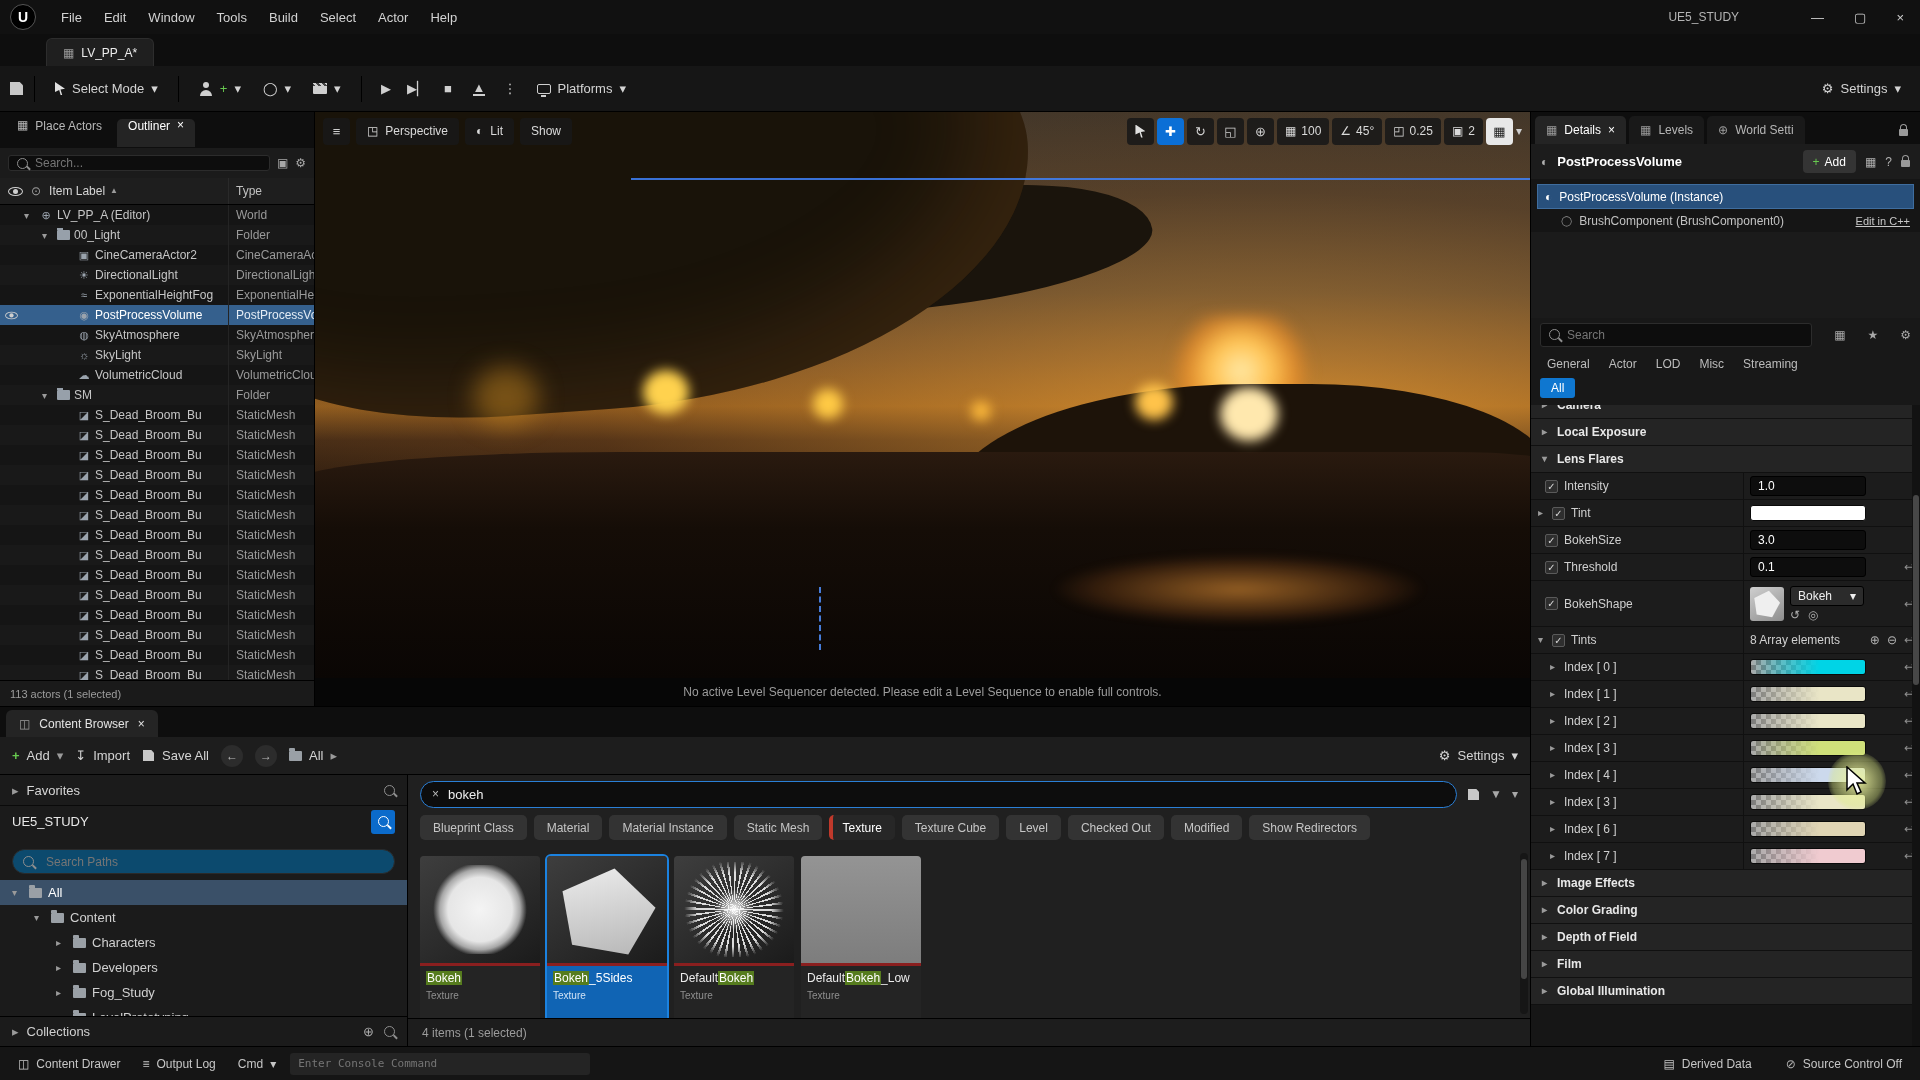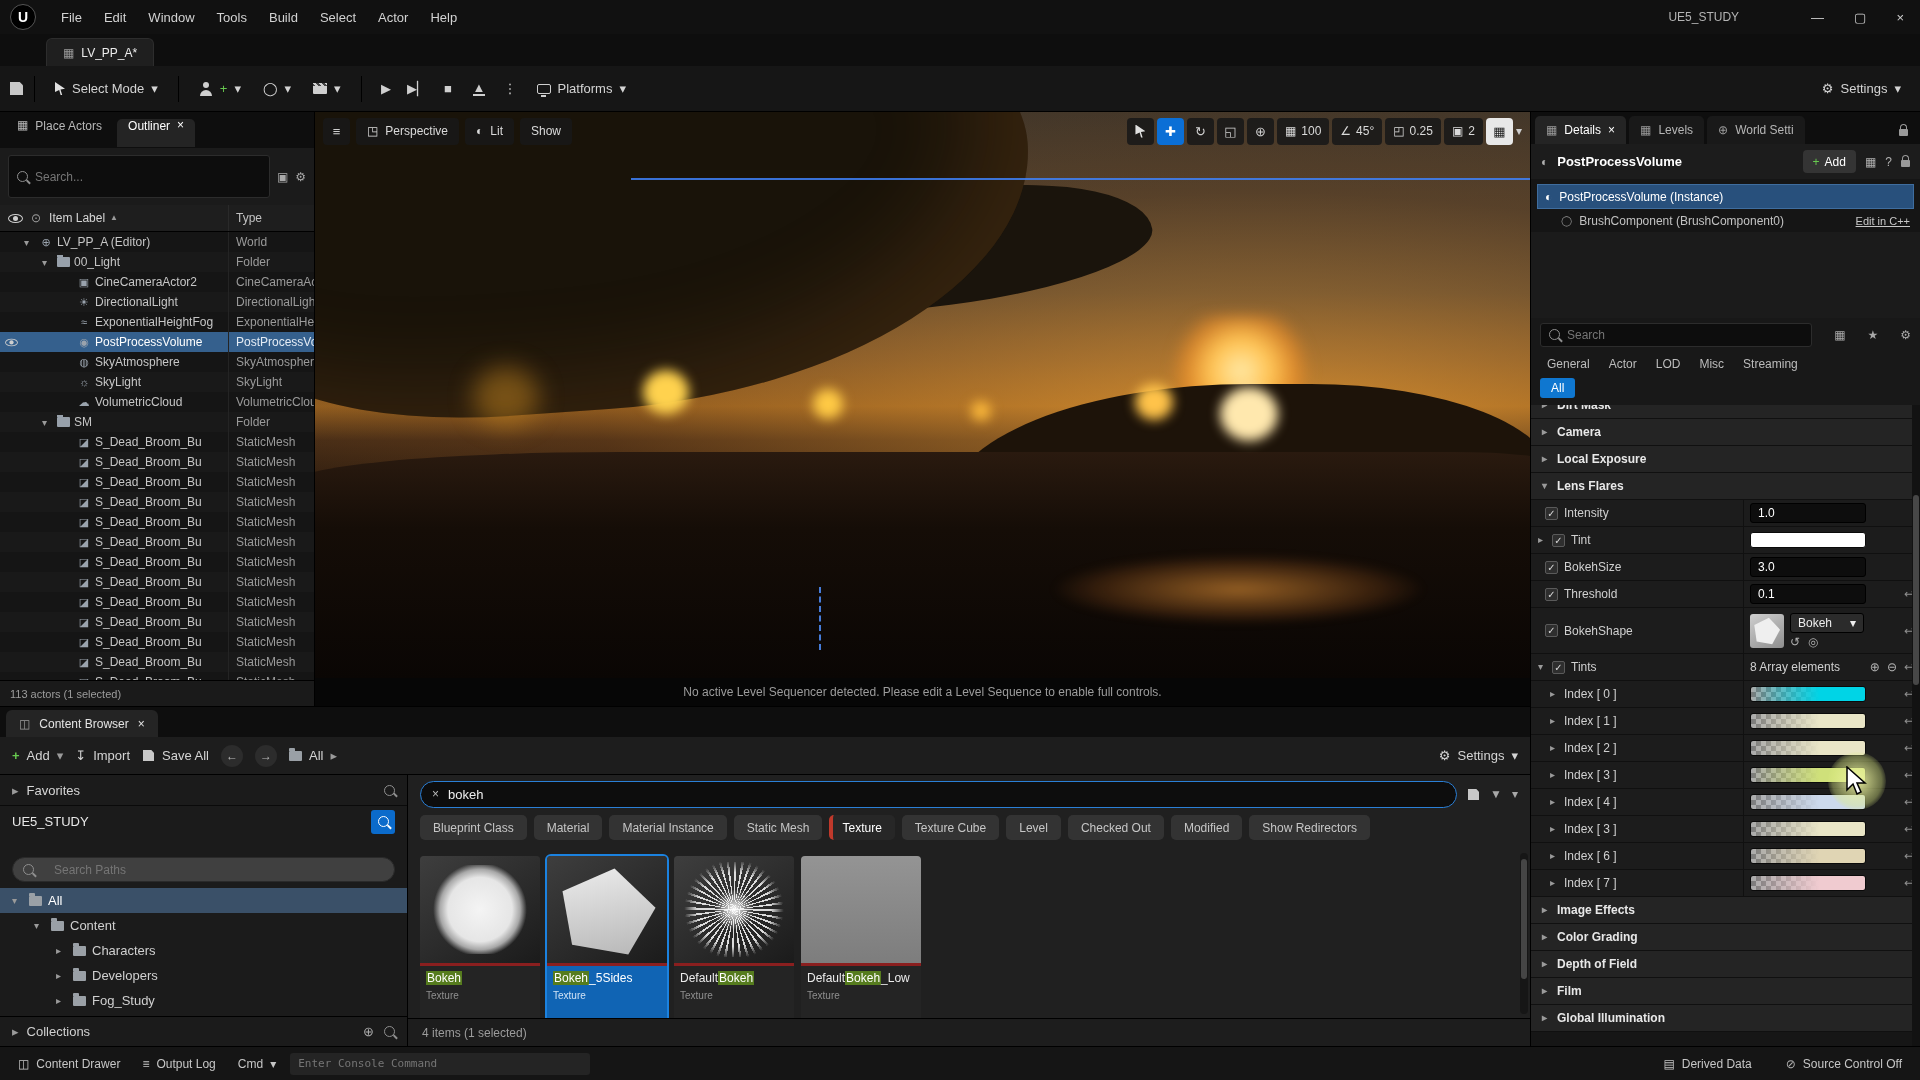--- a/index.html
+++ b/index.html
@@ -105,21 +105,21 @@
   .main{flex:1;display:flex;min-height:0}
   .left-col{flex:1;display:flex;flex-direction:column;min-width:0}
   .mid-row{flex:1;display:flex;min-height:0}
 
   
   .outliner{width:315px;flex:none;background:#151515;display:flex;flex-direction:column;border-right:1px solid #000}
   .ol-tabs{height:36px;display:flex;align-items:center;padding:5px 6px 0;gap:4px;background:#0e0e0e}
   .ol-tab{height:28px;display:flex;align-items:flex-start;gap:7px;padding:0 11px;color:#b8b8b8;border-radius:5px 5px 0 0;font-size:12px}
   .ol-tab.on{background:#242424;color:#fff}
   .ol-search-row{display:flex;align-items:center;gap:7px;padding:7px 8px;background:#1b1b1b}
-  .search-box{flex:1;height:43px;background:#0d0d0d;border:1px solid #2c2c2c;border-radius:3px;display:flex;align-items:center;gap:7px;padding:0 8px}
+  .search-box{flex:1;height:16px;background:#0d0d0d;border:1px solid #2c2c2c;border-radius:3px;display:flex;align-items:center;gap:7px;padding:0 8px}
   .search-box input{flex:1;background:transparent;border:none;outline:none;color:#ddd;font-size:12px;font-family:inherit;min-width:0}
   .ol-head{height:27px;display:flex;align-items:center;background:#1e1e1e;border-bottom:1px solid #000;color:#d6d6d6;font-size:12px;padding-left:8px;gap:8px}
   .ol-head .hl1{flex:1;display:flex;align-items:center;gap:5px}
   .ol-typecol{width:86px;flex:none;padding-left:7px;border-left:1px solid #2a2a2a;align-self:stretch;display:flex;align-items:center;color:#c2c2c2}
   .ol-rows{flex:1;overflow:hidden}
   .ol-row{height:20px;display:flex;align-items:center;font-size:12px;color:#c6c6c6;position:relative}
   .ol-row:nth-child(even){background:#191919}
   .ol-row.sel{background:#35608d;color:#fff}
   .ol-eyecell{width:22px;flex:none;display:flex;align-items:center;justify-content:center}
   .ol-lbl{flex:1;display:flex;align-items:center;gap:4px;overflow:hidden;white-space:nowrap;min-width:0}
@@ -164,21 +164,21 @@
   .cb-tab{height:27px;background:#242424;border-radius:6px 6px 0 0;display:flex;align-items:center;gap:9px;padding:0 13px;color:#e4e4e4;font-size:12px}
   .cb-toolbar{height:38px;display:flex;align-items:center;gap:12px;padding:0 12px;background:#1d1d1d;border-bottom:1px solid #000}
   .cb-btn{display:flex;align-items:center;gap:7px;color:#d4d4d4;font-size:13px;white-space:nowrap}
   .cb-btn .gi-plus{color:#67c94f;font-weight:bold}
   .circ{width:22px;height:22px;border-radius:50%;background:#2c2c2c;display:flex;align-items:center;justify-content:center;color:#bbb;font-size:12px;flex:none}
   .cb-body{flex:1;display:flex;min-height:0}
   .cb-side{width:408px;flex:none;border-right:1px solid #000;display:flex;flex-direction:column;background:#1b1b1b}
   .fav-row{height:30px;display:flex;align-items:center;gap:8px;padding:0 12px;color:#d6d6d6;font-size:13px}
   .proj-row{height:32px;display:flex;align-items:center;gap:8px;padding:0 12px;color:#e8e8e8;font-size:13px;border-top:1px solid #0a0a0a}
   .bluebtn{margin-left:auto;width:24px;height:24px;border-radius:3px;background:#0b6bcb;display:flex;align-items:center;justify-content:center}
-  .paths{margin:20px 12px 6px;height:25px;background:#404040;border:1px solid #2a2a2a;border-radius:13px;display:flex;align-items:center;gap:20px;padding:0 10px}
+  .paths{margin:12px 12px 6px;height:25px;background:#0c4a6e;border:1px solid #2a2a2a;border-radius:13px;display:flex;align-items:center;gap:12px;padding:0 10px}
   .paths input{flex:1;background:transparent;border:none;outline:none;color:#bbb;font-size:12px;font-family:inherit;min-width:0}
   .cb-tree{flex:1;overflow:hidden}
   .tr-row{height:25px;display:flex;align-items:center;gap:6px;color:#d0d0d0;font-size:13px}
   .t0{padding-left:12px}.t1{padding-left:34px}.t2{padding-left:56px}
   .tr-row.sel{background:#3a5068;color:#fff}
   .coll-row{height:30px;border-top:1px solid #000;display:flex;align-items:center;gap:8px;padding:0 12px;color:#d0d0d0;font-size:13px}
   .coll-icons{margin-left:auto;display:flex;gap:10px;align-items:center;color:#aaa}
   .cb-main{flex:1;display:flex;flex-direction:column;min-width:0;background:#202020}
   .cb-search-row{height:38px;display:flex;align-items:center;gap:10px;padding:6px 12px}
   .cb-search{flex:1;height:27px;background:#0d0d0d;border:1px solid #2a7fd6;border-radius:14px;display:flex;align-items:center;gap:9px;padding:0 11px}
@@ -918,24 +918,20 @@
           <span>LOD</span>
           <span>Misc</span>
           <span>Streaming</span>
         </div>
       <div class="dt-allrow">
         <span class="dt-all">All</span>
       </div>
       <div class="dt-props">
         <div class="secs-top">
 
-        <div class="sec">
-            <span class="arr gi gi-right"></span>
-            <span>Dirt Mask</span>
-          </div>
             <div class="sec">
             <span class="arr gi gi-right"></span>
             <span>Camera</span>
           </div>
             <div class="sec">
             <span class="arr gi gi-right"></span>
             <span>Local Exposure</span>
           </div>
           </div>
 

